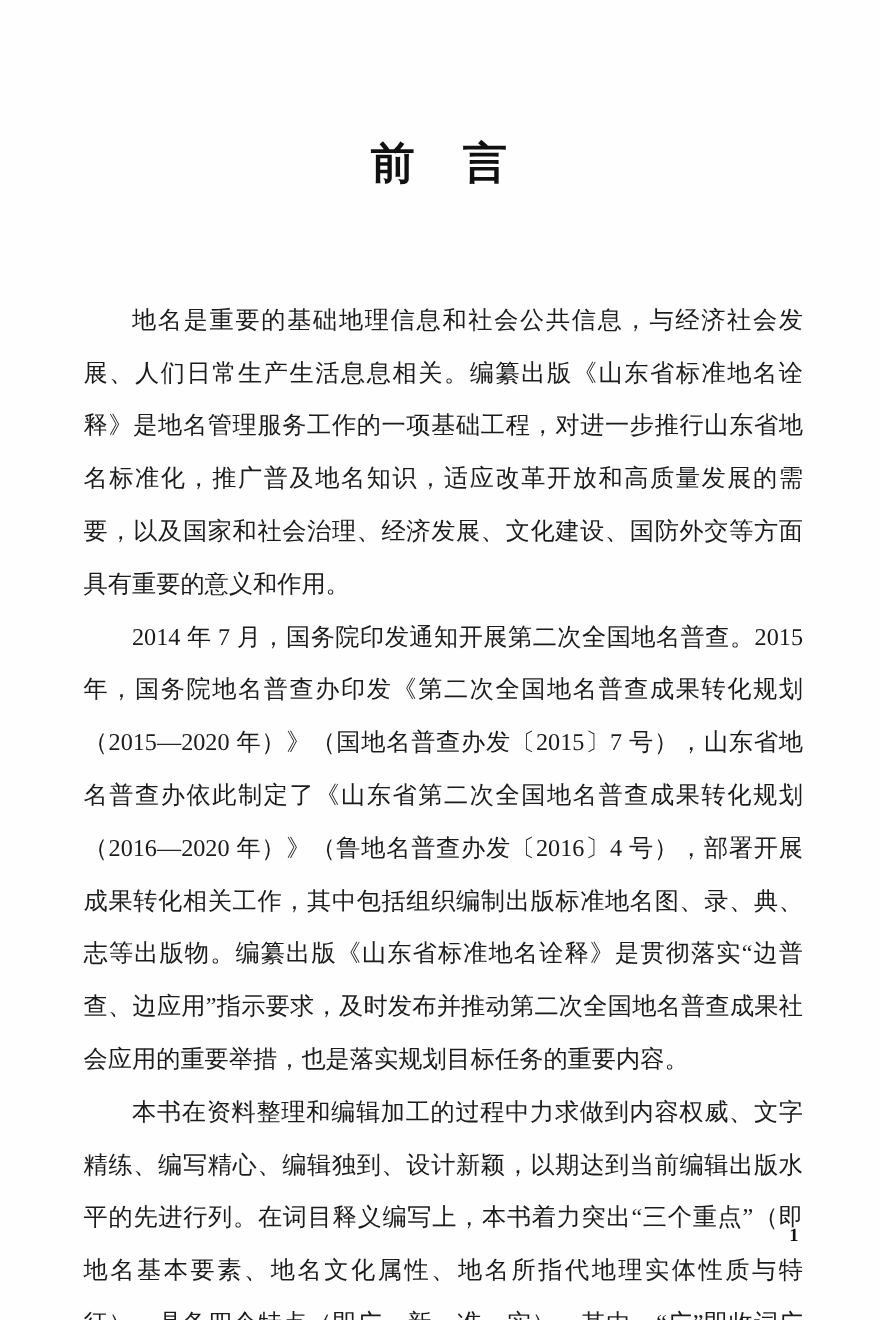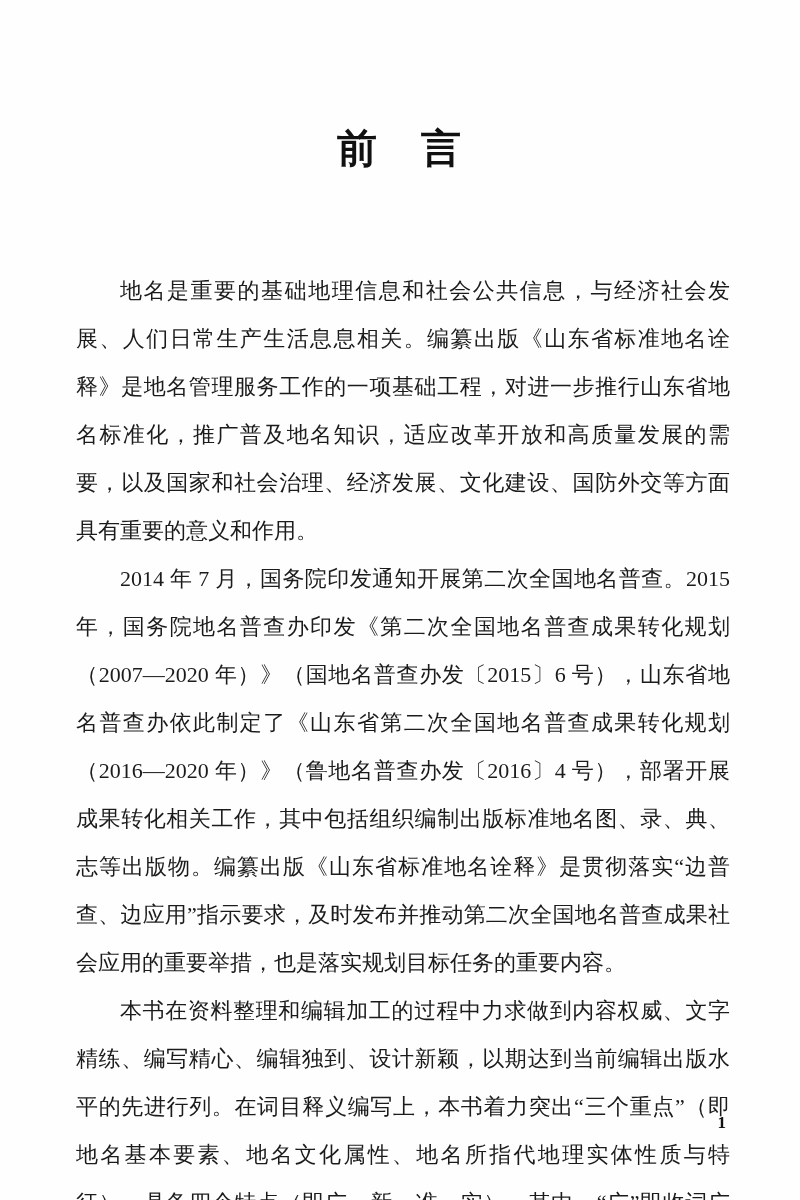--- a/index.html
+++ b/index.html
@@ -56,18 +56,18 @@
   }
 </style>
 </head>
 <body>
 
 <div class="page">
   <h1 class="doc-title">前　言</h1>
 
   <div class="content">
     <p>地名是重要的基础地理信息和社会公共信息，与经济社会发展、人们日常生产生活息息相关。编纂出版《山东省标准地名诠释》是地名管理服务工作的一项基础工程，对进一步推行山东省地名标准化，推广普及地名知识，适应改革开放和高质量发展的需要，以及国家和社会治理、经济发展、文化建设、国防外交等方面具有重要的意义和作用。</p>
-    <p>2014 年 7 月，国务院印发通知开展第二次全国地名普查。2015 年，国务院地名普查办印发《第二次全国地名普查成果转化规划（2007—2020 年）》（国地名普查办发〔2015〕6 号），山东省地名普查办依此制定了《山东省第二次全国地名普查成果转化规划（2016—2020 年）》（鲁地名普查办发〔2016〕4 号），部署开展成果转化相关工作，其中包括组织编制出版标准地名图、录、典、志等出版物。编纂出版《山东省标准地名诠释》是贯彻落实“边普查、边应用”指示要求，及时发布并推动第二次全国地名普查成果社会应用的重要举措，也是落实规划目标任务的重要内容。</p>
+    <p>2014 年 7 月，国务院印发通知开展第二次全国地名普查。2015 年，国务院地名普查办印发《第二次全国地名普查成果转化规划（2015—2020 年）》（国地名普查办发〔2015〕7 号），山东省地名普查办依此制定了《山东省第二次全国地名普查成果转化规划（2016—2020 年）》（鲁地名普查办发〔2016〕4 号），部署开展成果转化相关工作，其中包括组织编制出版标准地名图、录、典、志等出版物。编纂出版《山东省标准地名诠释》是贯彻落实“边普查、边应用”指示要求，及时发布并推动第二次全国地名普查成果社会应用的重要举措，也是落实规划目标任务的重要内容。</p>
     <p>本书在资料整理和编辑加工的过程中力求做到内容权威、文字精练、编写精心、编辑独到、设计新颖，以期达到当前编辑出版水平的先进行列。在词目释义编写上，本书着力突出“三个重点”（即地名基本要素、地名文化属性、地名所指代地理实体性质与特征），具备四个特点（即广、新、准、实）。其中，“广”即收词广泛，应录尽录，要涵盖重要地名类别及其主要地名；“新”即资料新、信息新，要充分利用地名普查最新成果，反映全省各地地名的新情况、发展建设取得的新成就；“准”即实事求是、表述准确、考证严谨，要求词目释文中的资料、数据翔实有据，表述准确、规范，做到地名拼写准确无误、词条诠释准确无误；“实”即具有实用性。在采词、释文内容和词目编排上都力求符合读者需要，便于读者使用，使之有较高的实用和收藏价值。</p>
   </div>
 
   <div class="page-number">1</div>
 </div>
 
 </body></html>

